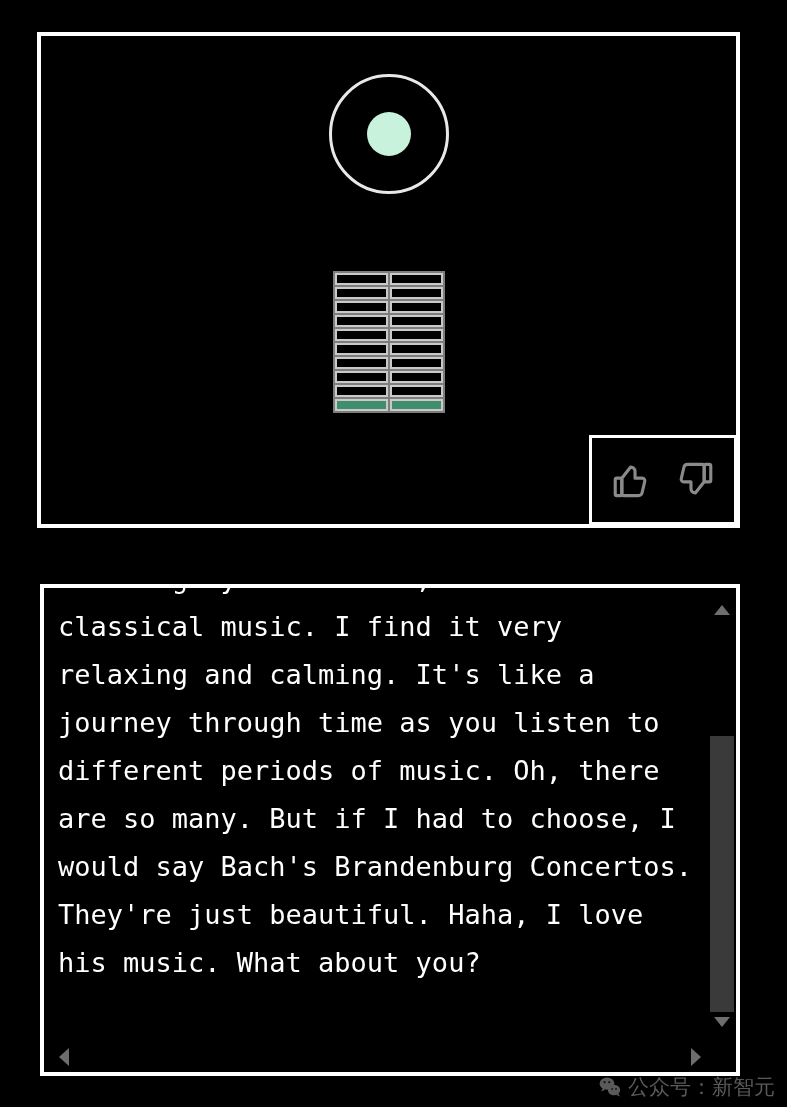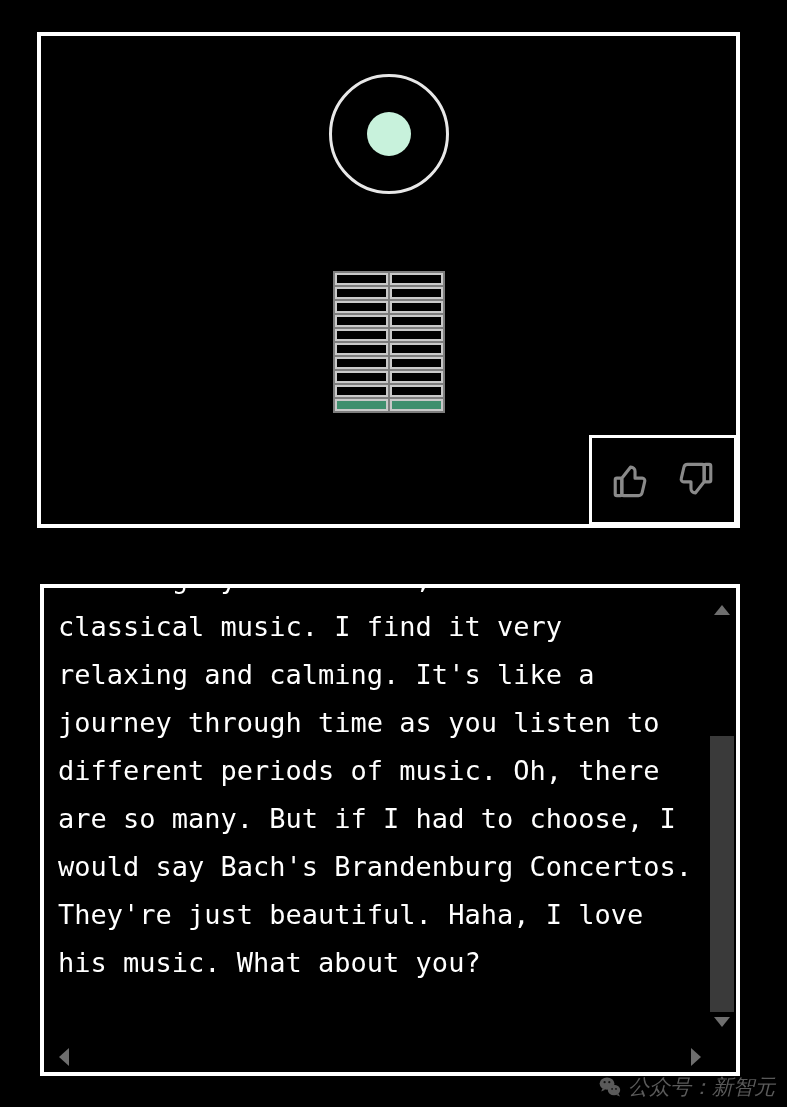--- a/index.html
+++ b/index.html
@@ -204,21 +204,20 @@
     bottom: 8px;
     display: flex;
     align-items: center;
     gap: 6px;
     color: #5a5a5a;
     font-family: "DejaVu Sans", "Liberation Sans", sans-serif;
     font-size: 21px;
     line-height: 1;
     pointer-events: none;
     z-index: 50;
-    font-style: italic;
   }
   #watermark-logo { display: block; }
 </style>
 </head>
 <body>
 
 <div id="avatar-panel">
 
   <div id="eye-indicator">
     <div id="eye-ring" style="border-color: rgb(232, 232, 232);"></div>

